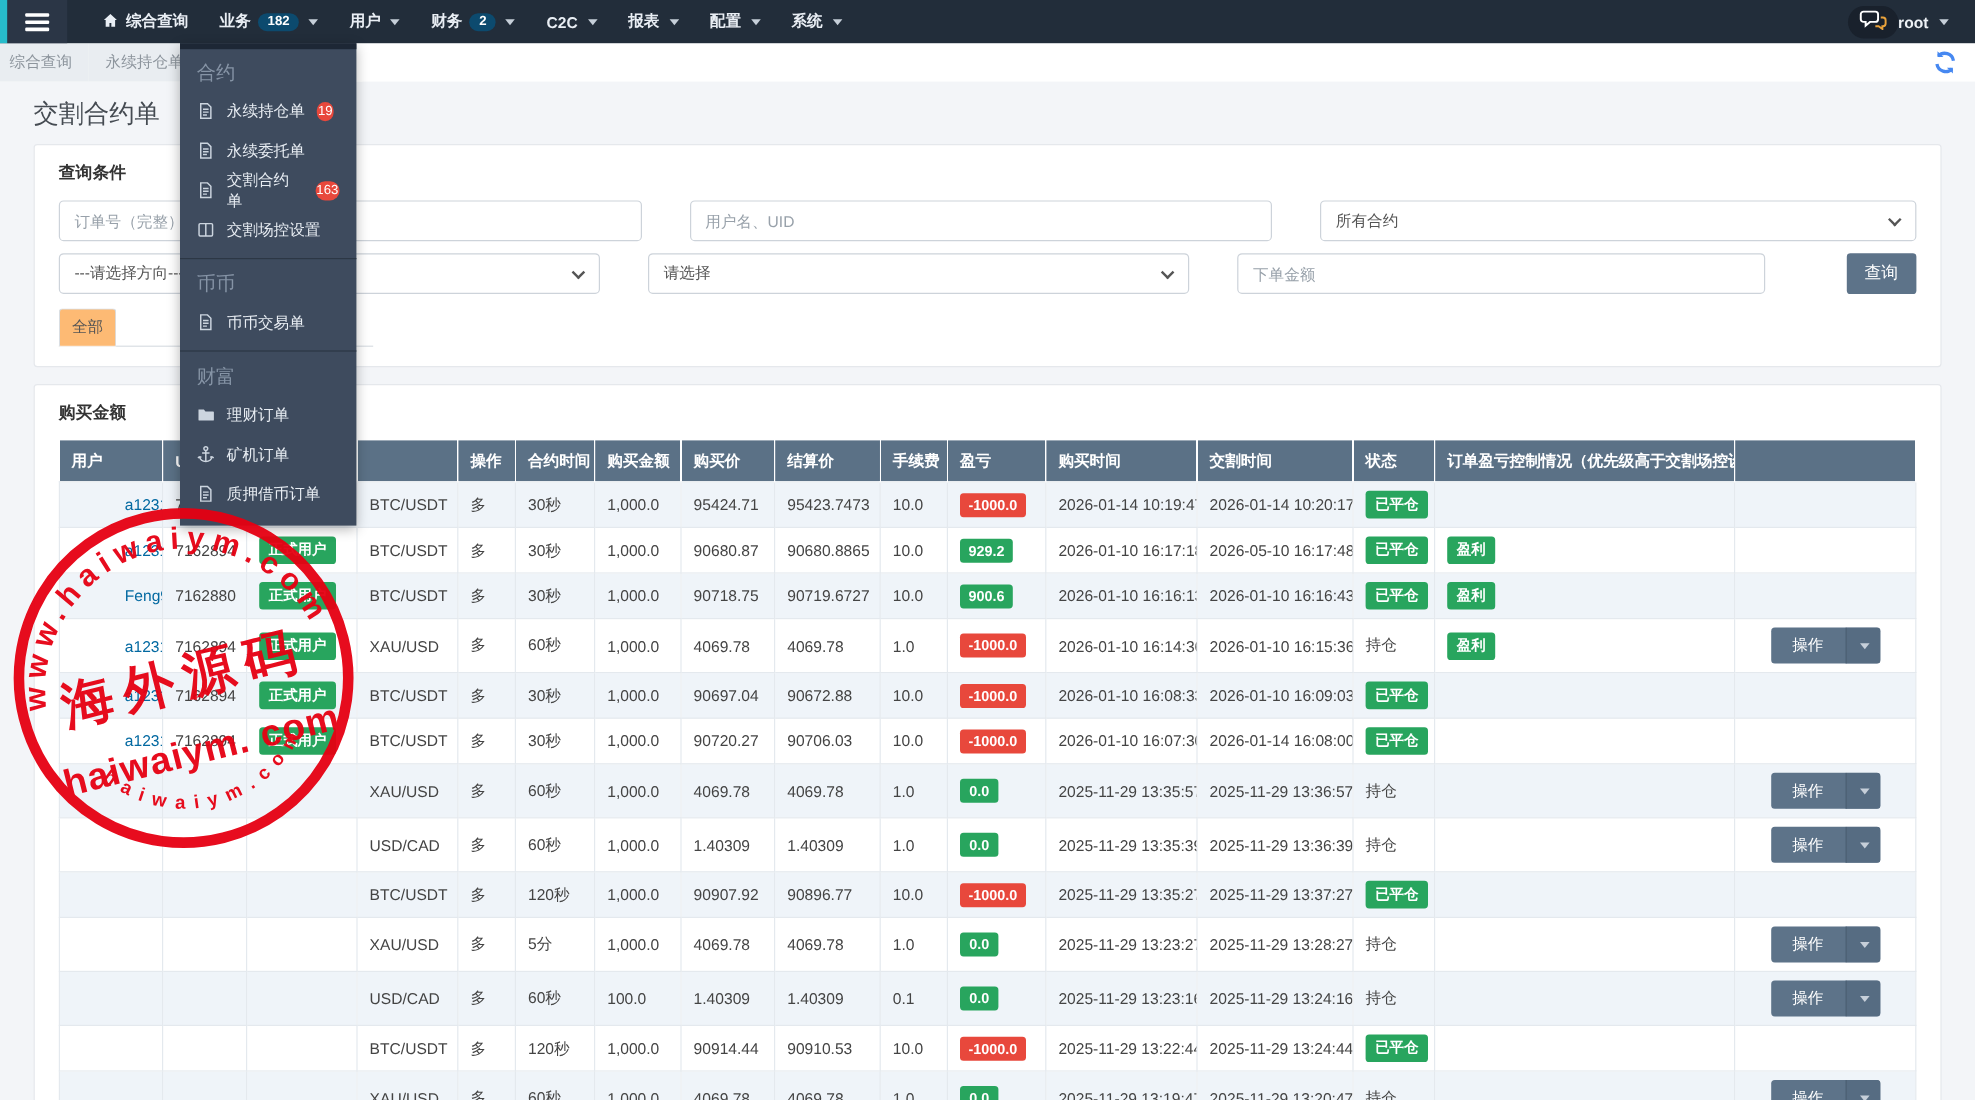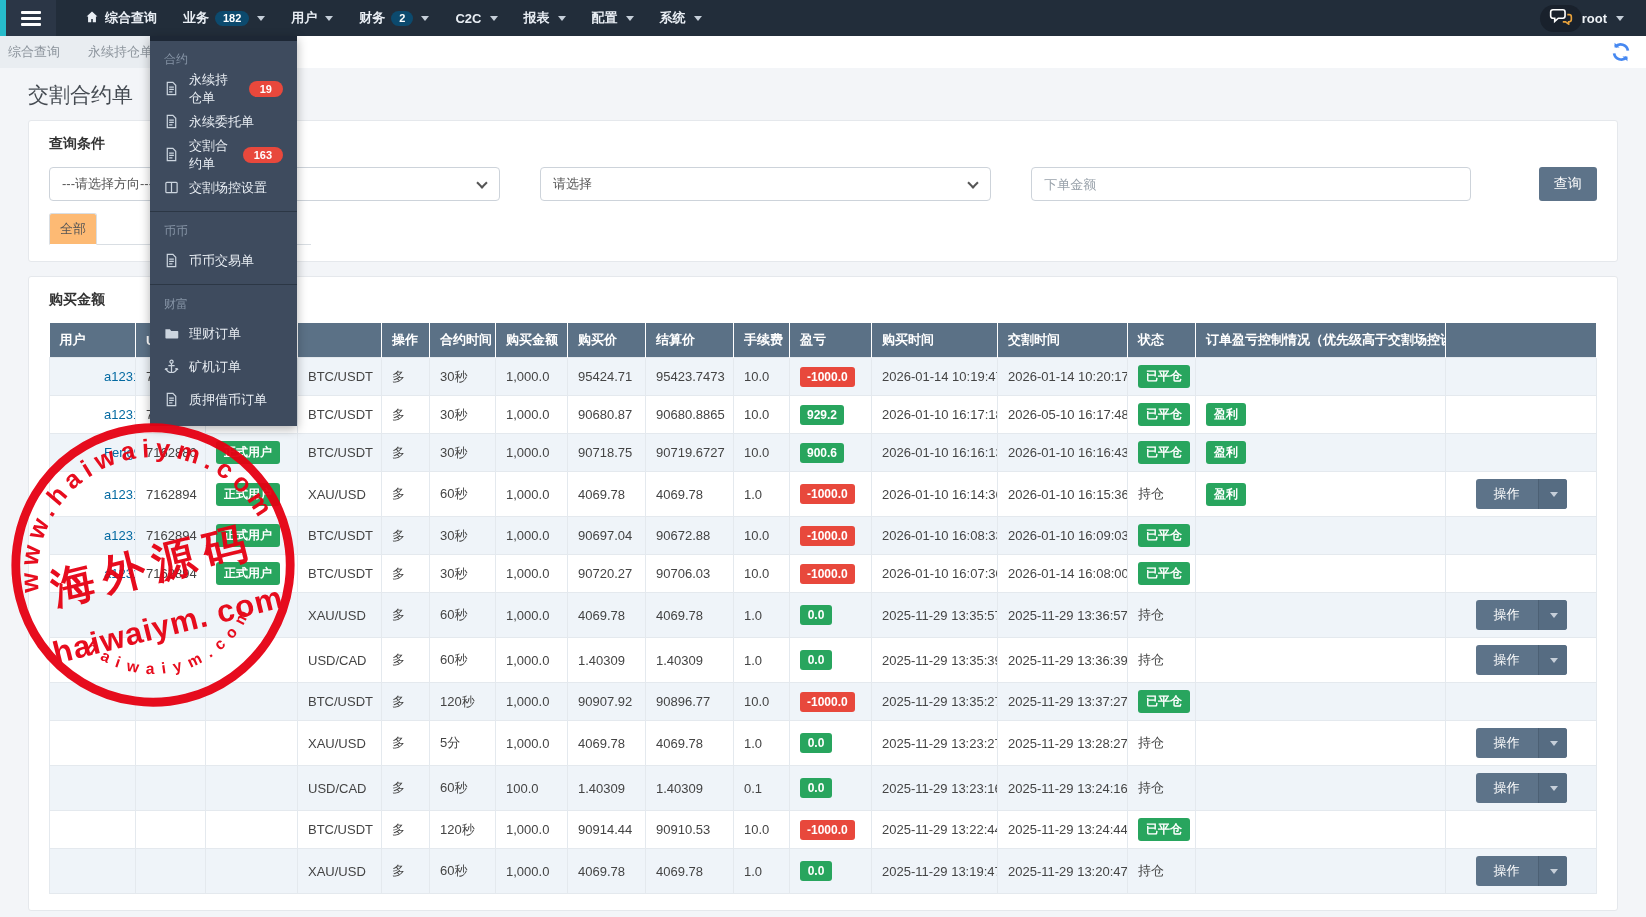--- a/index.html
+++ b/index.html
@@ -72,25 +72,25 @@
   td.c { text-align:center; }
   .action-btn { display:inline-flex; background:#5d7389; color:#fff; border-radius:3px; overflow:hidden;
     font-size:13px; height:30px; align-items:stretch; cursor:pointer; }
   .action-main { padding:0 18px; display:flex; align-items:center; }
   .action-caret { display:flex; align-items:center; padding:0 9px; border-left:1px solid #4c6074; background:#566c82; }
 
   
   .dropdown-panel { position:absolute; left:150px; top:36px; width:147px; background:#3e4b5e; z-index:40;
     box-shadow:0 3px 10px rgba(0,0,0,.3); padding-bottom:10px; }
   .dd-top { height:5px; background:#1d2735; }
-  .dd-section { padding:10px 14px 4px; font-size:12px; color:#8694a6; }
+  .dd-section { padding:10px 14px 4px; font-size:16px; color:#8694a6; }
   .dd-item { display:flex; align-items:center; gap:10px; padding:0 14px; height:33px; font-size:13px;
     color:#e8edf3; cursor:pointer; }
   .dd-item svg { width:15px; height:15px; color:#ccd5df; flex:none; }
-  .dd-badge { background:#e8483c; color:#fff; font-size:11px; font-weight:700; padding:2px 11px; border-radius:9px; }
+  .dd-badge { background:#e8483c; color:#fff; font-size:11px; font-weight:400; padding:2px 1px; border-radius:9px; }
   .dd-divider { border-top:1px solid #2c3745; margin:7px 0 1px; }
 
   
   .watermark { position:absolute; left:6px; top:418px; width:294px; height:294px; z-index:60;
     transform:rotate(-14deg); pointer-events:none; opacity:.95; }
 </style>
 </head>
 <body>
 
 <div class="navbar">
@@ -166,20 +166,28 @@
       <path d="M19 22.2v-5.4h-5.4z" fill="#4688f1"></path>
     </svg></span>
   </div>
 </div>
 
 <div class="content">
   <div class="page-title">交割合约单</div>
 
   <div class="card">
     <div class="card-heading">查询条件</div>
+    <div class="form-row">
+      <input class="text-input f-340" placeholder="订单号（完整）" style="">
+      <input class="text-input f-330" placeholder="用户名、UID" style="">
+      <div class="select f-340">
+        <span>所有合约</span>
+        <span class="chev"></span>
+      </div>
+    </div>
     <div class="form-row">
       <div class="select f-340">
         <span>---请选择方向---</span>
         <span class="chev"></span>
       </div>
       <div class="select f-330">
         <span>请选择</span>
         <span class="chev"></span>
       </div>
       <input class="text-input f-340" placeholder="下单金额" style="">

